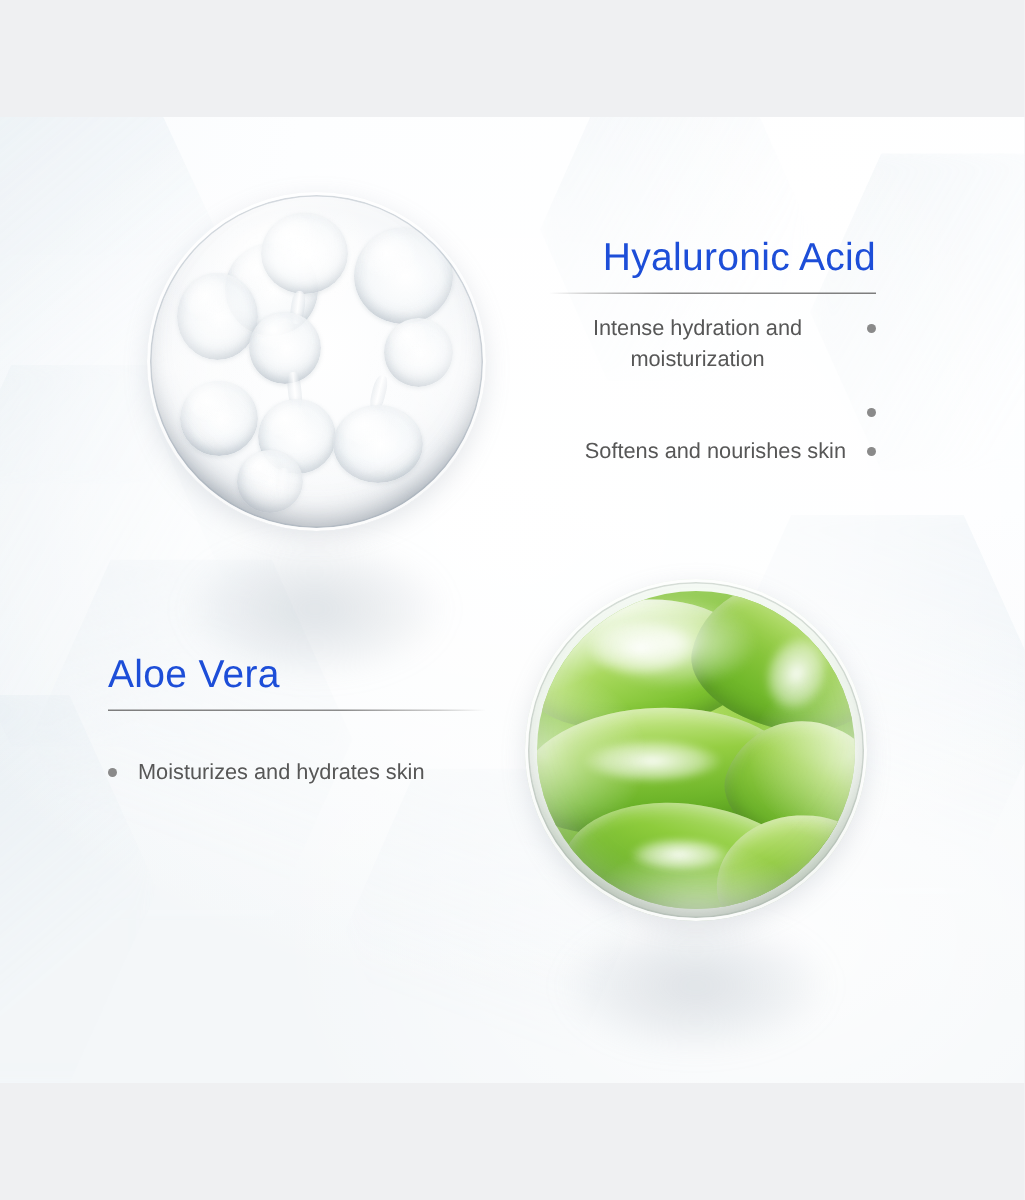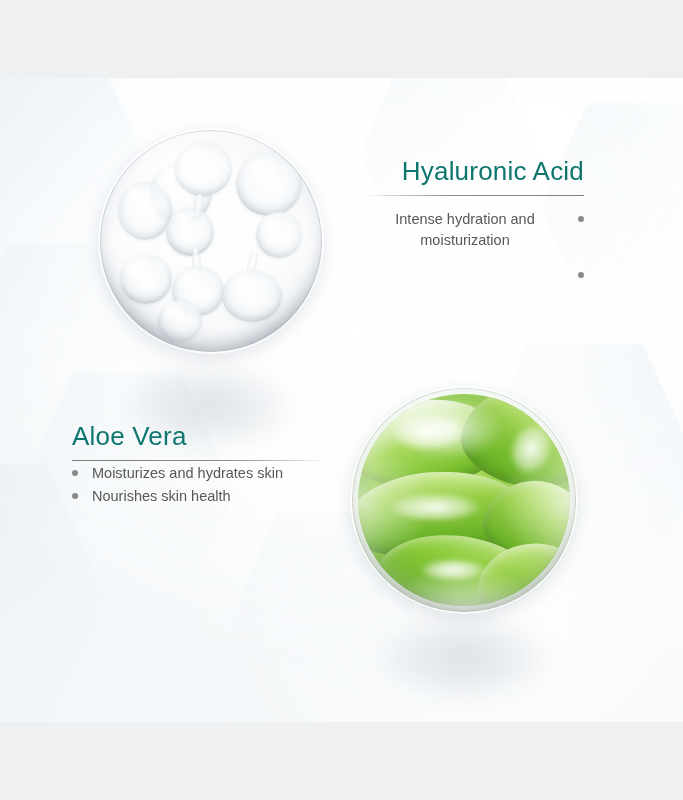--- a/index.html
+++ b/index.html
@@ -240,21 +240,21 @@
       radial-gradient(46% 40% at 95% 52%, rgba(255,255,255,.55) 0%, rgba(255,255,255,0) 65%);
     pointer-events: none;
   }
 
   
   .block { position: absolute; }
 
   .title {
     font-size: 26px;
     font-weight: 400;
-    color: #0f766e;
+    color: #1d4ed8;
     letter-spacing: .2px;
     line-height: 1;
     white-space: nowrap;
   }
 
   .rule {
     height: 1px;
     margin-top: 11px;
   }
   .rule.to-right {
@@ -286,23 +286,23 @@
     margin-top: 7px;
   }
 
   
   #hyaluronic-block { left: 366px; top: 80px; width: 218px; text-align: right; }
   #hyaluronic-block ul.bullets li { justify-content: flex-end; }
   #hyaluronic-block .dot { margin-left: 14px; }
   #hyaluronic-block .li-text { text-align: center; }
 
   
-  #aloe-block { left: 72px; top: 345px; width: 252px; text-align: left; }
+  #aloe-block { left: 72px; top: 358px; width: 252px; text-align: left; }
   #aloe-block .dot { margin-right: 14px; }
-  #aloe-block ul.bullets li { margin-top: 2px; }
+  #aloe-block ul.bullets li { margin-top: 31px; }
 </style>
 </head>
 <body>
 
 <div id="page">
 
   <div id="stage">
 
     <div class="bg-base"></div>
 
@@ -362,32 +362,32 @@
       <div class="title">Hyaluronic Acid</div>
       <div class="rule to-left"></div>
       <ul class="bullets">
         <li>
           <span class="li-text">Intense hydration and moisturization</span>
           <span class="dot"></span>
         </li>
         <li>
           <span class="dot"></span>
         </li>
+        <li>
+          <span class="li-text">Softens and nourishes skin</span>
+          <span class="dot"></span>
+        </li>
       </ul>
     </div>
 
     <div class="block" id="aloe-block">
       <div class="title">Aloe Vera</div>
       <div class="rule to-right"></div>
       <ul class="bullets">
         <li>
           <span class="dot"></span>
           <span class="li-text">Moisturizes and hydrates skin</span>
         </li>
-        <li>
-          <span class="dot"></span>
-          <span class="li-text">Nourishes skin health</span>
-        </li>
       </ul>
     </div>
 
   </div>
 </div>
 
 </body></html>

